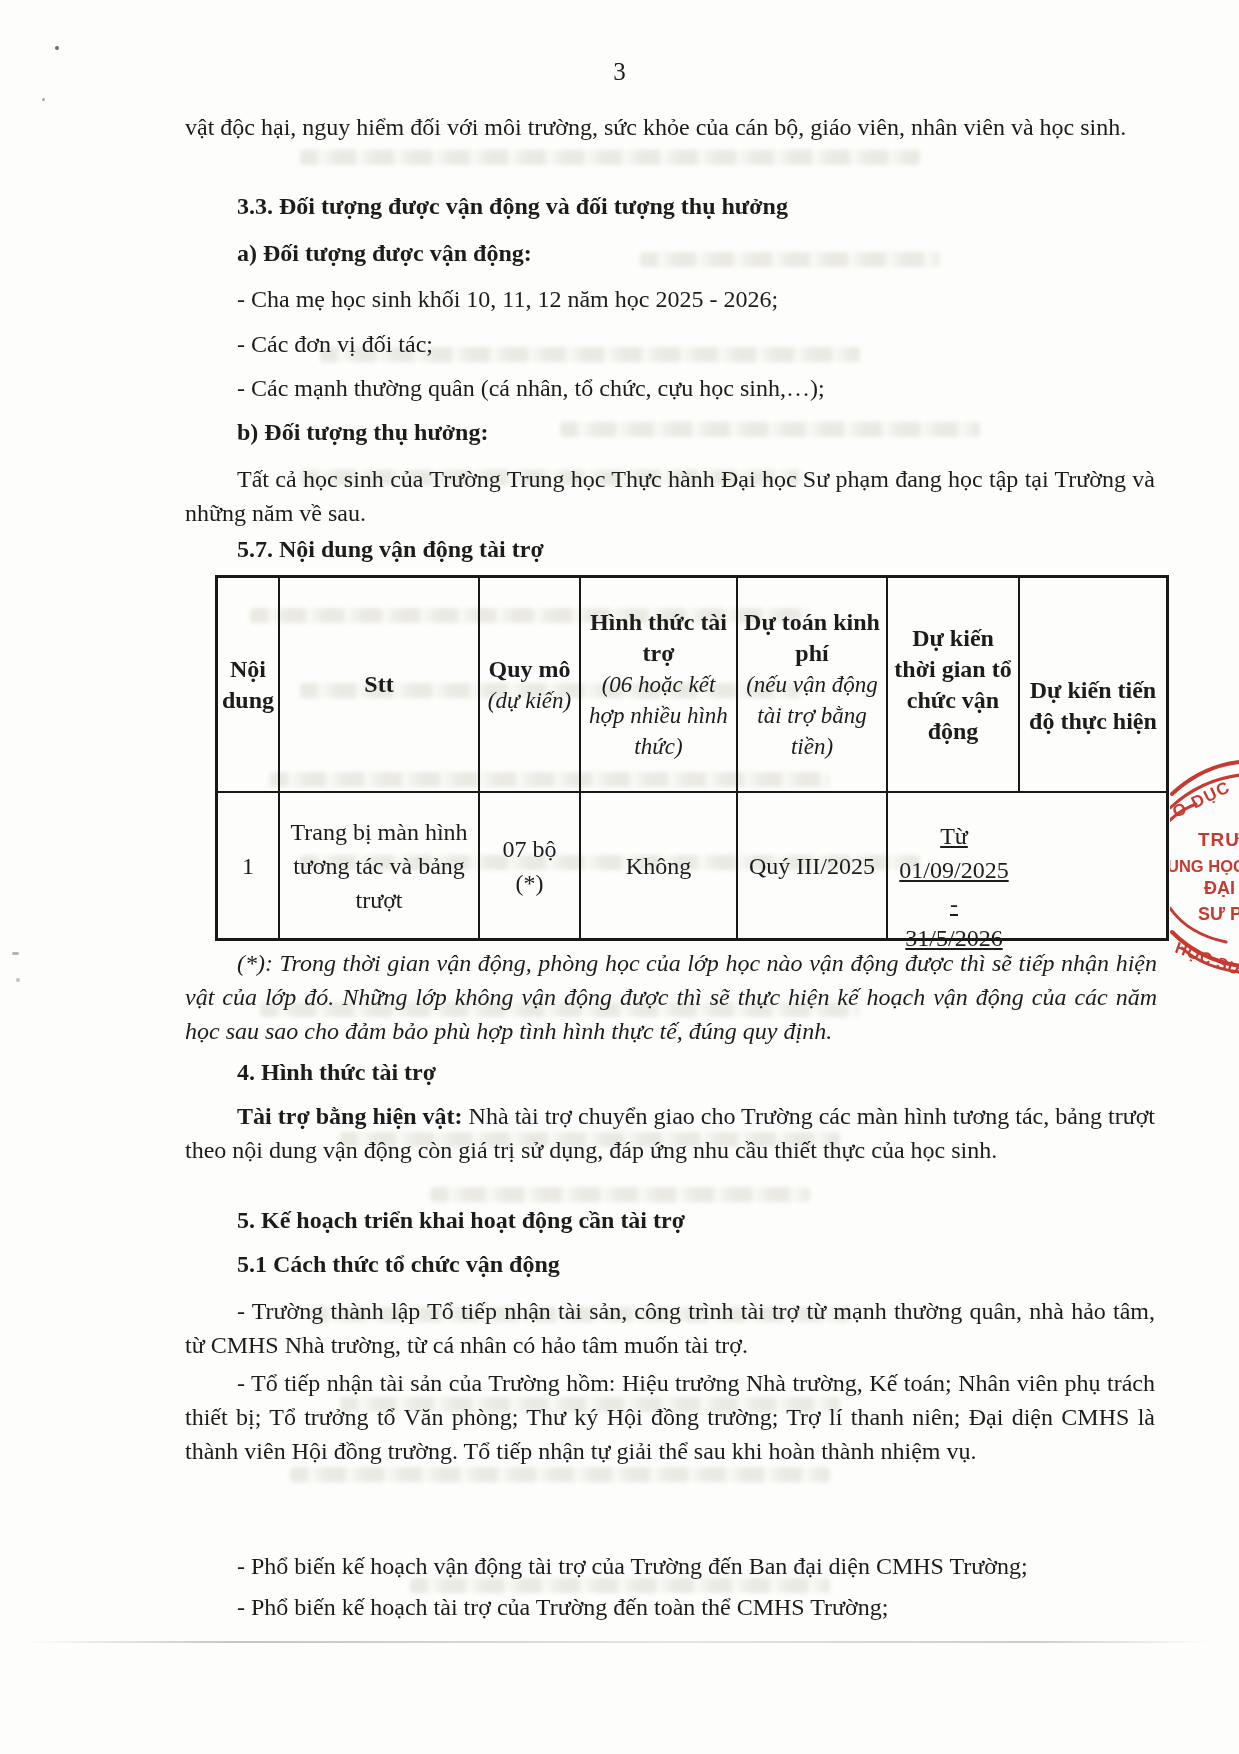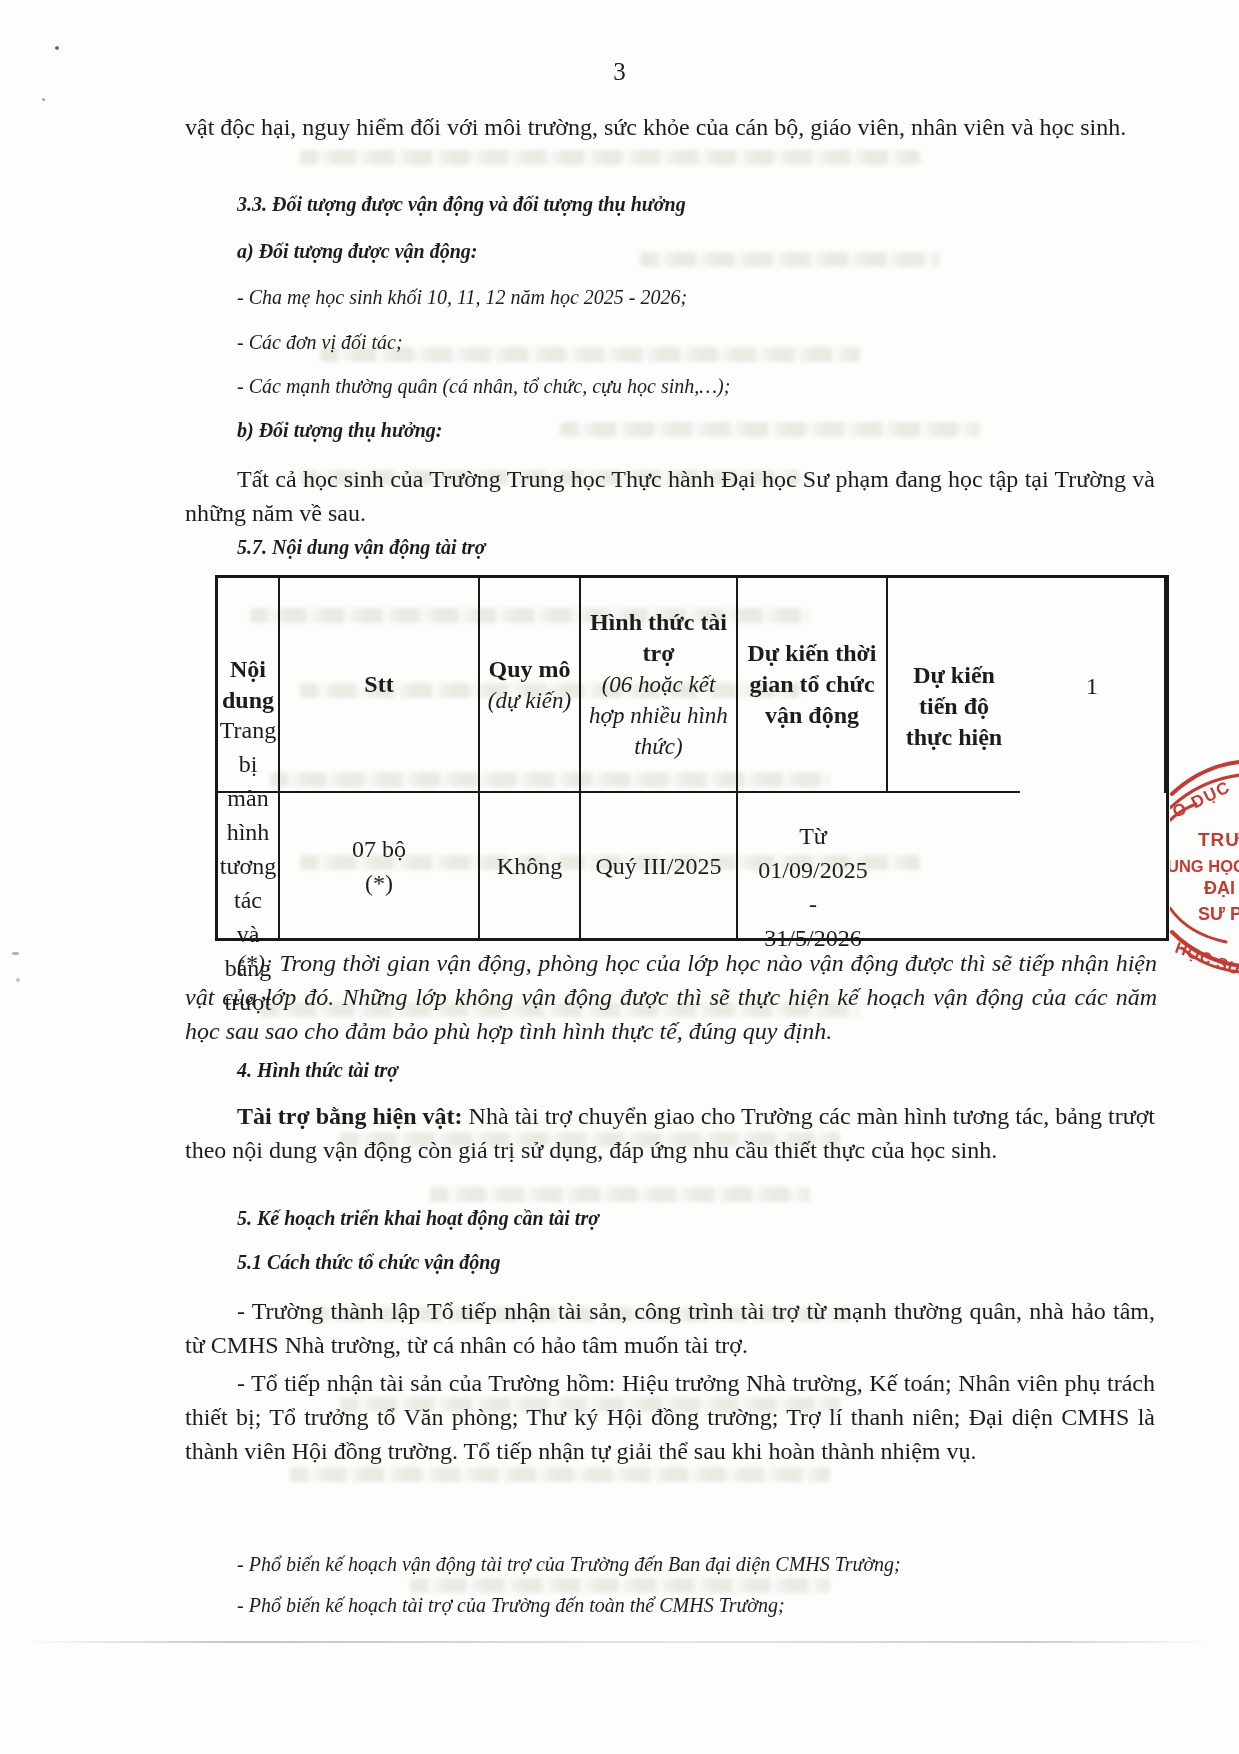--- a/index.html
+++ b/index.html
@@ -10,21 +10,21 @@
     overflow:hidden;
     font-family:"Liberation Serif", serif;
     color:#1c1c1c;
   }
   .abs{position:absolute;}
   .body-text{
     font-size:24px;line-height:34px;
     text-align:justify;
     white-space:normal;
   }
-  .single{font-size:20px;white-space:nowrap;font-style:italic;}
+  .single{font-size:24px;white-space:nowrap;}
   .bold{font-weight:bold;}
   .italic{font-style:italic;}
   .indent{text-indent:52px;}
   .pagenum{width:1239px;text-align:center;font-size:25px;}
   
   .tbl{
     display:grid;
     grid-template-columns:62px 200px 101px 157px 150px 132px 146px;
     grid-template-rows:215px 145px;
     border:3px solid #181818;
@@ -38,21 +38,21 @@
     text-align:center;
     padding:2px 5px;box-sizing:border-box;
     font-size:24px;line-height:31px;
   }
   .cell.last-col{border-right:none;margin-top:43px;}
   .cell.last-row{border-bottom:none;}
   .cell .hdr{font-weight:bold;}
   .cell .sub{font-style:italic;font-size:23px;line-height:31px;}
   .cell.data{line-height:34px;}
   .pre{white-space:pre-line;}
-  .tight{line-height:36px;padding:15px 2px;}
+  .tight{line-height:36px;padding:15px 2px;text-decoration:underline;}
   
   .ghost{
     position:absolute;height:15px;border-radius:4px;
     background:repeating-linear-gradient(90deg,
       rgba(128,126,96,0.15) 0px, rgba(128,126,96,0.15) 16px,
       rgba(128,126,96,0.03) 20px, rgba(128,126,96,0.15) 38px);
     filter:blur(2px);
     pointer-events:none;
   }
   .speck{position:absolute;background:#6b6b6b;border-radius:50%;}
@@ -124,20 +124,24 @@
     </div>
     <div class="cell">
       <span class="hdr">Quy mô</span>
       <span class="sub">(dự kiến)</span>
     </div>
     <div class="cell">
       <span class="hdr">Hình thức tài trợ</span>
       <span class="sub">(06 hoặc kết hợp nhiều hình thức)</span>
     </div>
     <div class="cell">
+      <span class="hdr">Dự toán kinh phí</span>
+      <span class="sub">(nếu vận động tài trợ bằng tiền)</span>
+    </div>
+    <div class="cell">
       <span class="hdr">Dự kiến thời gian tổ chức vận động</span>
     </div>
     <div class="cell last-col">
       <span class="hdr">Dự kiến tiến độ thực hiện</span>
     </div>
 
     <div class="cell data last-row">1</div>
     <div class="cell data last-row">Trang bị màn hình tương tác và bảng trượt</div>
     <div class="cell data last-row pre">07 bộ
 (*)</div>

